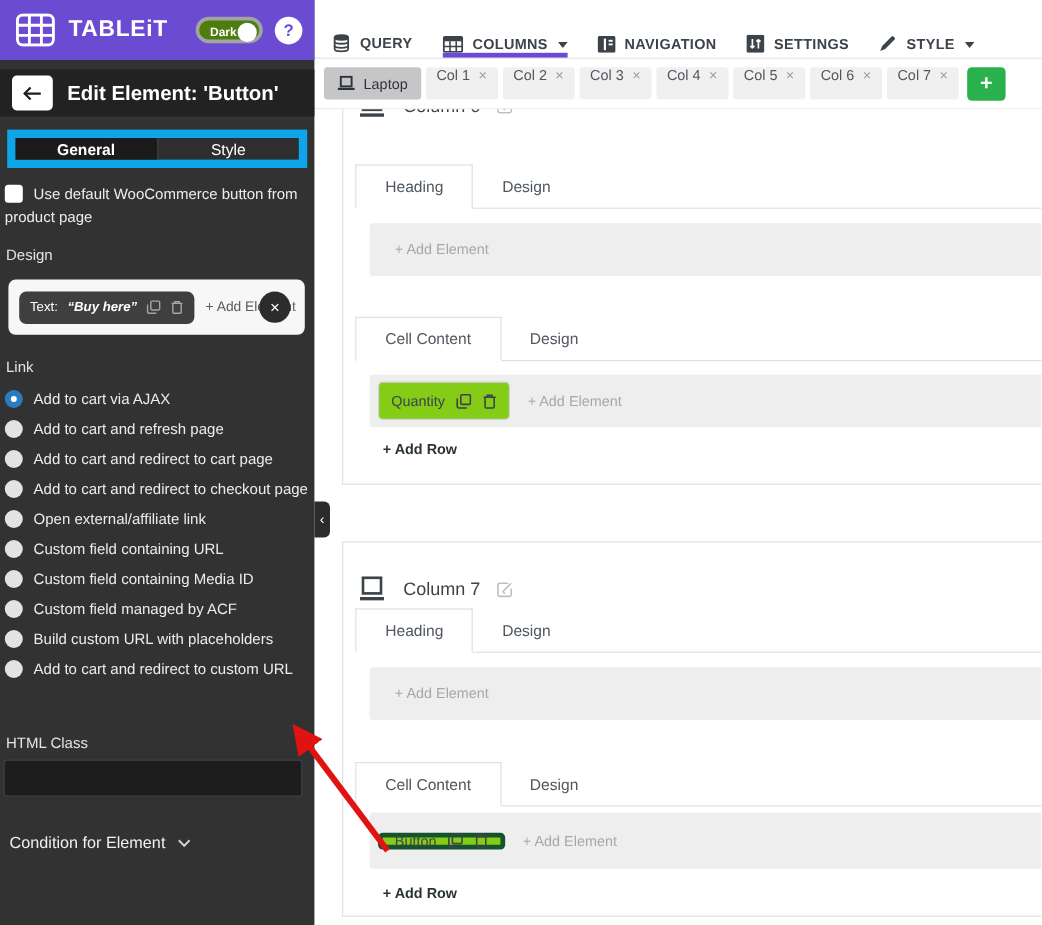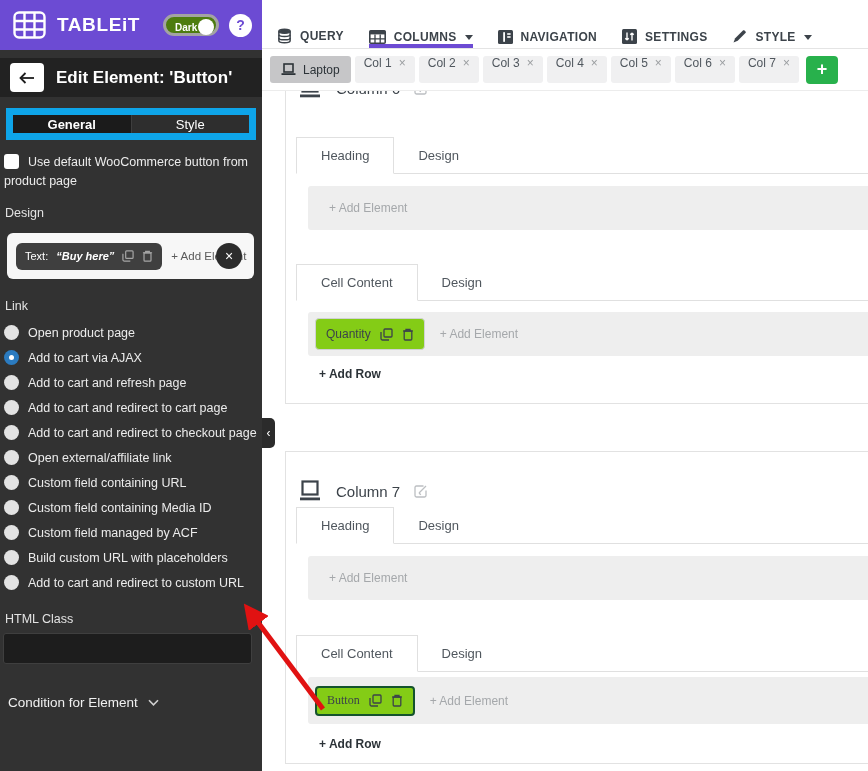--- a/index.html
+++ b/index.html
@@ -96,21 +96,21 @@
   .tab { height:37px; padding:0 24px; display:flex; align-items:center; font-size:13px; color:#50575e; cursor:pointer; }
   .tab.active { background:#fff; border:1px solid #e0e0e0; border-bottom:1px solid #fff; margin-bottom:-1px; }
 
   .gray-band { position:absolute; left:22px; right:30px; height:44px; background:#eee; border-radius:3px;
     display:flex; align-items:center; cursor:pointer; }
   .band-text { color:#a5a8ab; font-size:12px; margin-left:21px; }
 
   .el-chip { background:#84cc16; border:1px solid #d0d2d4; border-radius:4px; height:32px; display:flex;
     align-items:center; padding:0 10px; gap:9px; font-size:12px; color:#3c434a; margin-left:7px;
     cursor:pointer; white-space:nowrap; }
-  .el-chip.selected { border:2px solid #14532d; height:30px;font-family:Liberation Serif, serif; }
+  .el-chip.selected { border:4px solid #14532d; height:14px; }
   .el-ic { display:flex; color:#3c434a; cursor:pointer; }
 
   .add-row { position:absolute; left:33px; font-size:12px; font-weight:700; color:#2c3338; cursor:pointer; }
 
   .arrow-overlay { position:absolute; left:228px; top:588px; width:110px; height:128px; z-index:7; pointer-events:none; }
 </style>
 </head>
 <body>
 
 <div class="stage">
@@ -169,24 +169,20 @@
           </svg>
         </span>
       </div>
       <span class="label-add">+ Add Element</span>
       <div class="x-btn">×</div>
     </div>
 
     <div class="section-label" style="top:299px">Link</div>
 
     <div class="radio-list">
-      <div class="radio-row">
-        <span class="radio"></span>
-        <span class="radio-label">Open product page</span>
-      </div>
       <div class="radio-row selected">
         <span class="radio"></span>
         <span class="radio-label">Add to cart via AJAX</span>
       </div>
       <div class="radio-row">
         <span class="radio"></span>
         <span class="radio-label">Add to cart and refresh page</span>
       </div>
       <div class="radio-row">
         <span class="radio"></span>

